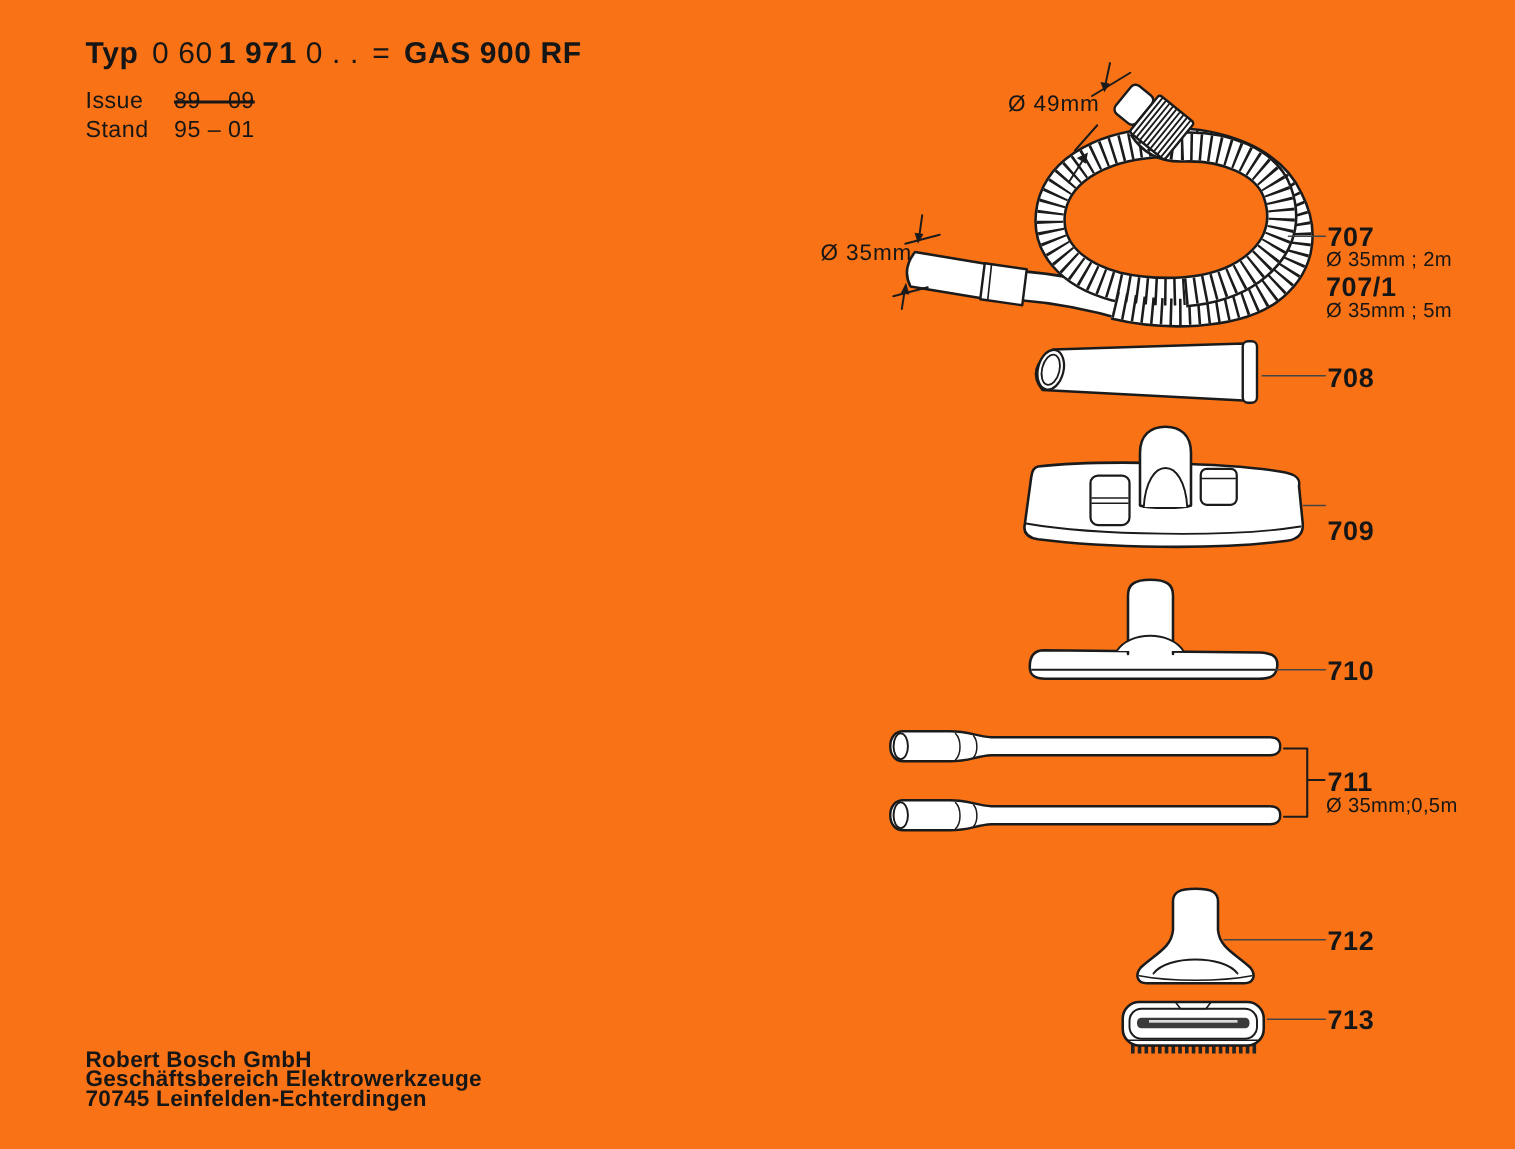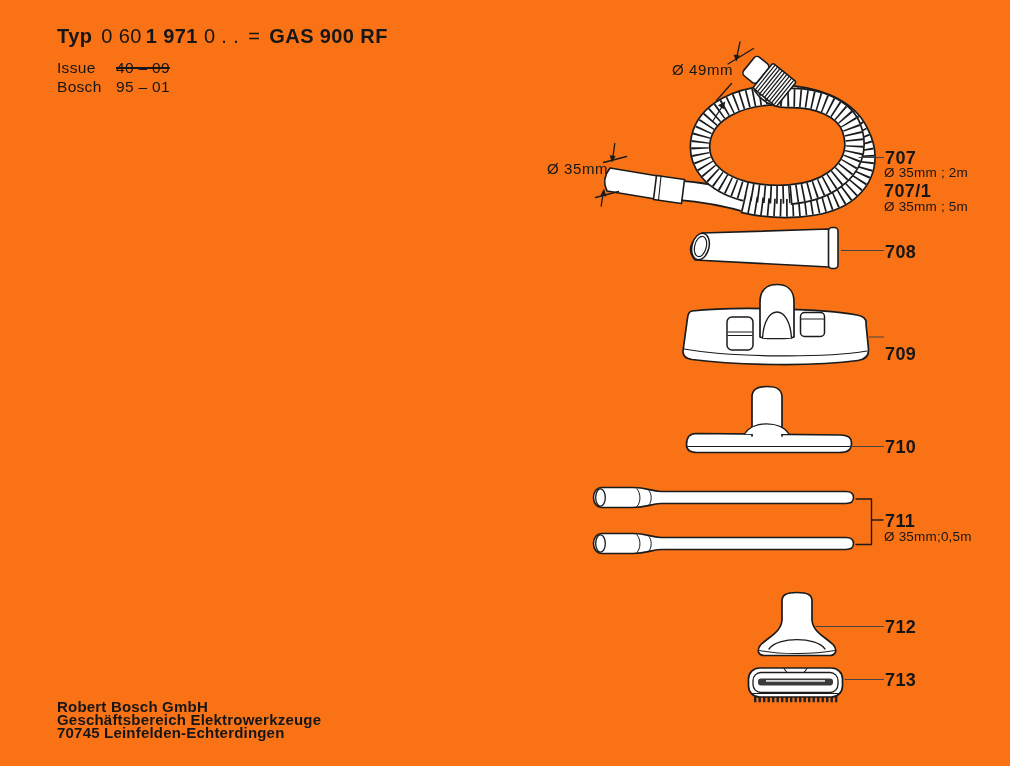--- a/index.html
+++ b/index.html
@@ -152,24 +152,24 @@
         <path d="M 845 679.5 L 883.5 679.5"></path>
       </g>
     </g>
   </svg>
 
   <div class="abs title">
     <span class="b">Typ</span><span class="g9">0 60</span><span class="b g4">1 971</span><span class="g6">0 . .</span><span class="g9">=</span><span class="b g9">GAS 900 RF</span>
   </div>
 
   <div class="abs meta" style="top:59px;">
-    <span class="lbl">Issue</span><span class="strike">40 – 09</span>
+    <span class="lbl">Issue</span><span class="strike">89 – 09</span>
   </div>
   <div class="abs meta" style="top:78px;">
-    <span class="lbl">Bosch</span><span>95 – 01</span>
+    <span class="lbl">Stand</span><span>95 – 01</span>
   </div>
 
   <div class="abs dim" style="left:672px;top:61px;">Ø 49mm</div>
   <div class="abs dim" style="left:547px;top:160px;">Ø 35mm</div>
 
   <div class="abs pn" style="left:885px;top:148px;">707</div>
   <div class="abs spec" style="left:884px;top:165px;">Ø 35mm ; 2m</div>
   <div class="abs pn" style="left:884px;top:181px;">707/1</div>
   <div class="abs spec" style="left:884px;top:199px;">Ø 35mm ; 5m</div>
   <div class="abs pn" style="left:885px;top:242px;">708</div>

